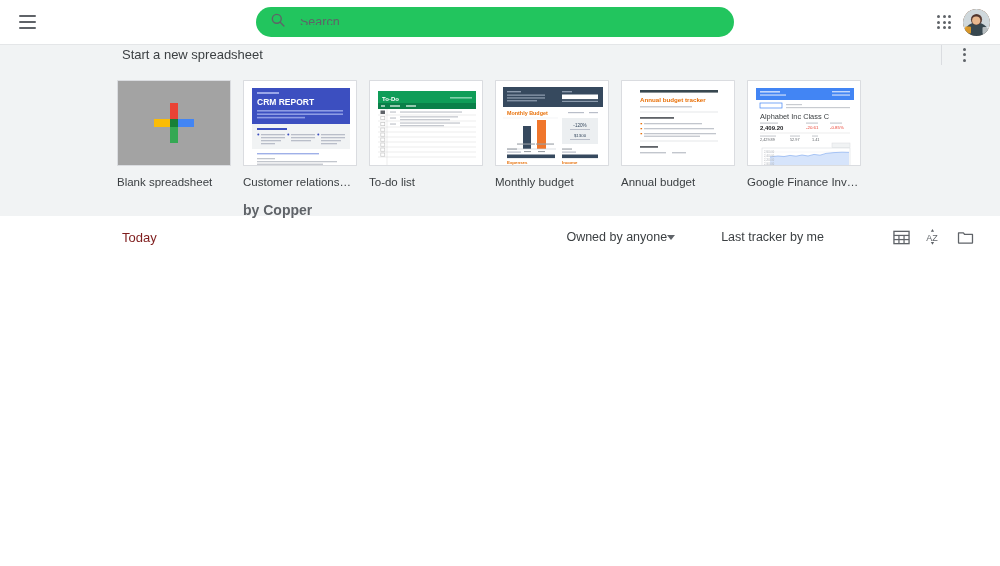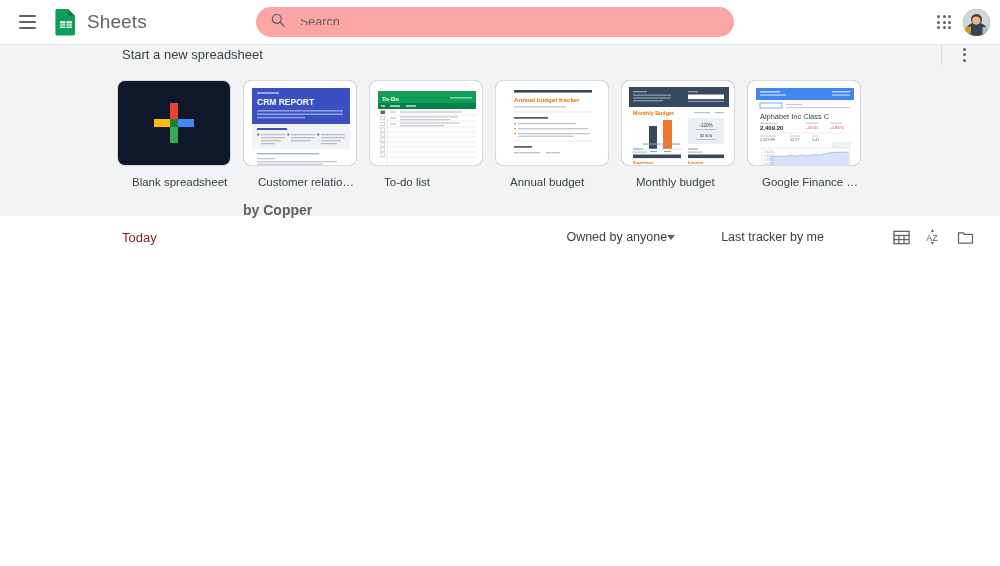--- a/index.html
+++ b/index.html
@@ -52,21 +52,21 @@
     white-space: nowrap;
   }
   .search-wrap {
     position: absolute;
     left: 256px;
     width: 478px;
     height: 30px;
   }
   .search-box {
     height: 30px;
-    background: #fca5a5;
+    background: #22c55e;
     border-radius: 16px;
     display: flex;
     align-items: center;
     padding: 12px 14px;
     cursor: text;
   }
   .search-box svg { flex: none; }
   .search-input {
     border: 0; outline: 0; background: transparent;
     font-family: "Liberation Sans", sans-serif;
@@ -143,35 +143,34 @@
   .kebab i { width: 3px; height: 3px; background: #5f6368; border-radius: 50%; display:block;}
 
   .cards {
     display: flex;
     gap: 12px;
     padding-left: 117px;
   }
   .card { width: 114px; cursor: pointer; }
   .thumb {
     width: 114px; height: 86px;
-    background: #0f172a;
+    background: #a3a3a3;
     border: 1px solid #dadce0;
-    border-radius: 8px;
+    border-radius: 1px;
     overflow: hidden;
     position: relative;
   }
   .card-label {
     margin-top: 9px;
     font-size: 11.5px;
     color: #3c4043;
     white-space: nowrap;
     overflow: hidden;
     text-overflow: ellipsis;
     line-height: 14px;
-    margin-left: 15px;
   }
   .card-sub {
     font-size: 14px;
     color: #5f6368;
     margin-top: 14px;
     line-height: 14px;
     font-weight: bold;
   }
 
   
@@ -218,34 +217,20 @@
 <body>
 
 <div class="topbar">
 
   <div class="hamburger">
     <span></span>
       <span></span>
       <span></span>
   </div>
 
-  <div class="brand">
-    <span class="sheets-logo">
-      <svg width="24" height="28" viewBox="0 0 24 28">
-        <path d="M3 1 h11 l7 7 v18 a1.6 1.6 0 0 1 -1.6 1.6 H3 A1.6 1.6 0 0 1 1.4 26 V2.6 A1.6 1.6 0 0 1 3 1 z" fill="#0f9d58"></path>
-        <path d="M14 1 l7 7 h-7 z" fill="#0b7c45"></path>
-        <rect x="6" y="11" width="12" height="9" fill="#ffffff"></rect>
-        <rect x="6" y="11" width="12" height="2.3" fill="#0f9d58"></rect>
-        <rect x="11.3" y="11" width="1.1" height="9" fill="#0f9d58"></rect>
-        <rect x="6" y="15.4" width="12" height="1" fill="#0f9d58"></rect>
-        <rect x="6" y="17.6" width="12" height="1" fill="#0f9d58"></rect>
-      </svg>
-    </span>
-    <span class="brand-name">Sheets</span>
-  </div>
 
   <div class="search-wrap">
     <div class="search-box">
       <span>
         <svg width="16" height="16" viewBox="0 0 20 20">
           <circle cx="8.5" cy="8.5" r="5.6" fill="none" stroke="#5f6368" stroke-width="1.7"></circle>
           <line x1="12.8" y1="12.8" x2="17.4" y2="17.4" stroke="#5f6368" stroke-width="1.7" stroke-linecap="round"></line>
         </svg>
       </span>
       <input class="search-input" type="text" placeholder="Search" style="">
@@ -409,20 +394,73 @@
         </div>
       </div>
       <div class="card-label">To-do list</div>
     </div>
 
     <div class="card">
       <div class="thumb">
         <div class="mini">
           <svg width="114" height="86" viewBox="0 0 114 86">
             <rect width="114" height="86" fill="#fff"></rect>
+            <rect x="7" y="6" width="100" height="20" fill="#36495e"></rect>
+            <g fill="#8b9aac">
+              <rect x="11" y="10" width="14" height="1.4"></rect>
+              <rect x="11" y="13.5" width="38" height="1.3"></rect>
+              <rect x="11" y="16.3" width="38" height="1.3"></rect>
+              <rect x="11" y="19.1" width="30" height="1.3"></rect>
+              <rect x="66" y="10" width="10" height="1.4"></rect>
+            </g>
+            <rect x="66" y="13.5" width="36" height="4.6" fill="#ffffff"></rect>
+            <g fill="#8b9aac">
+                <rect x="66" y="19.8" width="36" height="1.2"></rect>
+              </g>
+            <text x="11" y="34" font-family="Liberation Sans, sans-serif" font-size="5.4" font-weight="bold" fill="#e8710a">Monthly Budget</text>
+            <g fill="#b9bec9">
+              <rect x="72" y="31" width="16" height="1.2"></rect>
+                <rect x="93" y="31" width="9" height="1.2"></rect>
+            </g>
+            <line x1="7" y1="37" x2="62" y2="37" stroke="#eceff1" stroke-width=".6"></line>
+            <rect x="27" y="45" width="8" height="23" fill="#36495e"></rect>
+            <rect x="41" y="39" width="9" height="29" fill="#f0762b"></rect>
+            <line x1="11" y1="68" x2="60" y2="68" stroke="#cfd3d8" stroke-width=".7"></line>
+            <g fill="#9aa0a6">
+              <rect x="21" y="62.5" width="18" height="1.1"></rect>
+              <rect x="40" y="62.5" width="18" height="1.1"></rect>
+              <rect x="28" y="70" width="7" height="1.1"></rect>
+                <rect x="42" y="70" width="7" height="1.1"></rect>
+            </g>
+            <rect x="66" y="37" width="36" height="26" fill="#eceff1"></rect>
+            <text x="84" y="46" text-anchor="middle" font-family="Liberation Sans, sans-serif" font-size="4.6" fill="#36495e">-120%</text>
+            <rect x="74" y="48" width="20" height="1" fill="#b9bec9"></rect>
+            <text x="84" y="56" text-anchor="middle" font-family="Liberation Sans, sans-serif" font-size="4.4" fill="#36495e">$1300</text>
+            <rect x="74" y="58" width="20" height="1" fill="#b9bec9"></rect>
+            <g fill="#9aa0a6">
+              <rect x="11" y="67.5" width="10" height="1.1"></rect>
+              <rect x="66" y="67.5" width="10" height="1.1"></rect>
+            </g>
+            <rect x="11" y="70.5" width="14" height="1.2" fill="#b9bec9"></rect>
+            <rect x="11" y="73.5" width="48" height="3.6" fill="#36495e"></rect>
+            <rect x="66" y="70.5" width="14" height="1.2" fill="#b9bec9"></rect>
+            <rect x="66" y="73.5" width="36" height="3.6" fill="#36495e"></rect>
+            <text x="11" y="83" font-family="Liberation Sans, sans-serif" font-size="4.4" font-weight="bold" fill="#e8710a">Expenses</text>
+            <text x="66" y="83" font-family="Liberation Sans, sans-serif" font-size="4.4" font-weight="bold" fill="#e8710a">Income</text>
+          </svg>
+        </div>
+      </div>
+      <div class="card-label">Monthly budget</div>
+    </div>
+
+    <div class="card">
+      <div class="thumb">
+        <div class="mini">
+          <svg width="114" height="86" viewBox="0 0 114 86">
+            <rect width="114" height="86" fill="#fff"></rect>
             <rect x="18" y="9" width="78" height="2.6" fill="#37474f"></rect>
             <text x="18" y="21" font-family="Liberation Sans, sans-serif" font-size="6.2" font-weight="bold" fill="#e8710a">Annual budget tracker</text>
             <rect x="18" y="25" width="52" height="1.5" fill="#c9ccd2"></rect>
             <line x1="18" y1="31" x2="96" y2="31" stroke="#dadce0" stroke-width=".7"></line>
             <rect x="18" y="36" width="34" height="1.8" fill="#5f6368"></rect>
             <g fill="#c2c6cd">
               <rect x="22" y="42" width="58" height="1.3"></rect>
               <rect x="22" y="47" width="70" height="1.3"></rect>
               <rect x="22" y="52" width="72" height="1.3"></rect>
               <rect x="22" y="54.6" width="56" height="1.3"></rect>
@@ -435,73 +473,20 @@
             <line x1="18" y1="60" x2="96" y2="60" stroke="#dadce0" stroke-width=".7"></line>
             <rect x="18" y="65" width="18" height="1.8" fill="#5f6368"></rect>
             <g fill="#c2c6cd">
               <rect x="18" y="71" width="26" height="1.4"></rect>
               <rect x="50" y="71" width="14" height="1.4"></rect>
             </g>
           </svg>
         </div>
       </div>
       <div class="card-label">Annual budget</div>
-    </div>
-
-    <div class="card">
-      <div class="thumb">
-        <div class="mini">
-          <svg width="114" height="86" viewBox="0 0 114 86">
-            <rect width="114" height="86" fill="#fff"></rect>
-            <rect x="7" y="6" width="100" height="20" fill="#36495e"></rect>
-            <g fill="#8b9aac">
-              <rect x="11" y="10" width="14" height="1.4"></rect>
-              <rect x="11" y="13.5" width="38" height="1.3"></rect>
-              <rect x="11" y="16.3" width="38" height="1.3"></rect>
-              <rect x="11" y="19.1" width="30" height="1.3"></rect>
-              <rect x="66" y="10" width="10" height="1.4"></rect>
-            </g>
-            <rect x="66" y="13.5" width="36" height="4.6" fill="#ffffff"></rect>
-            <g fill="#8b9aac">
-                <rect x="66" y="19.8" width="36" height="1.2"></rect>
-              </g>
-            <text x="11" y="34" font-family="Liberation Sans, sans-serif" font-size="5.4" font-weight="bold" fill="#e8710a">Monthly Budget</text>
-            <g fill="#b9bec9">
-              <rect x="72" y="31" width="16" height="1.2"></rect>
-                <rect x="93" y="31" width="9" height="1.2"></rect>
-            </g>
-            <line x1="7" y1="37" x2="62" y2="37" stroke="#eceff1" stroke-width=".6"></line>
-            <rect x="27" y="45" width="8" height="23" fill="#36495e"></rect>
-            <rect x="41" y="39" width="9" height="29" fill="#f0762b"></rect>
-            <line x1="11" y1="68" x2="60" y2="68" stroke="#cfd3d8" stroke-width=".7"></line>
-            <g fill="#9aa0a6">
-              <rect x="21" y="62.5" width="18" height="1.1"></rect>
-              <rect x="40" y="62.5" width="18" height="1.1"></rect>
-              <rect x="28" y="70" width="7" height="1.1"></rect>
-                <rect x="42" y="70" width="7" height="1.1"></rect>
-            </g>
-            <rect x="66" y="37" width="36" height="26" fill="#eceff1"></rect>
-            <text x="84" y="46" text-anchor="middle" font-family="Liberation Sans, sans-serif" font-size="4.6" fill="#36495e">-120%</text>
-            <rect x="74" y="48" width="20" height="1" fill="#b9bec9"></rect>
-            <text x="84" y="56" text-anchor="middle" font-family="Liberation Sans, sans-serif" font-size="4.4" fill="#36495e">$1300</text>
-            <rect x="74" y="58" width="20" height="1" fill="#b9bec9"></rect>
-            <g fill="#9aa0a6">
-              <rect x="11" y="67.5" width="10" height="1.1"></rect>
-              <rect x="66" y="67.5" width="10" height="1.1"></rect>
-            </g>
-            <rect x="11" y="70.5" width="14" height="1.2" fill="#b9bec9"></rect>
-            <rect x="11" y="73.5" width="48" height="3.6" fill="#36495e"></rect>
-            <rect x="66" y="70.5" width="14" height="1.2" fill="#b9bec9"></rect>
-            <rect x="66" y="73.5" width="36" height="3.6" fill="#36495e"></rect>
-            <text x="11" y="83" font-family="Liberation Sans, sans-serif" font-size="4.4" font-weight="bold" fill="#e8710a">Expenses</text>
-            <text x="66" y="83" font-family="Liberation Sans, sans-serif" font-size="4.4" font-weight="bold" fill="#e8710a">Income</text>
-          </svg>
-        </div>
-      </div>
-      <div class="card-label">Monthly budget</div>
     </div>
 
     <div class="card">
       <div class="thumb">
         <div class="mini">
           <svg width="114" height="86" viewBox="0 0 114 86">
             <rect width="114" height="86" fill="#fff"></rect>
             <rect x="8" y="7" width="98" height="12" fill="#4285f4"></rect>
             <g fill="#c3d7fb">
               <rect x="12" y="10" width="20" height="1.6"></rect>

